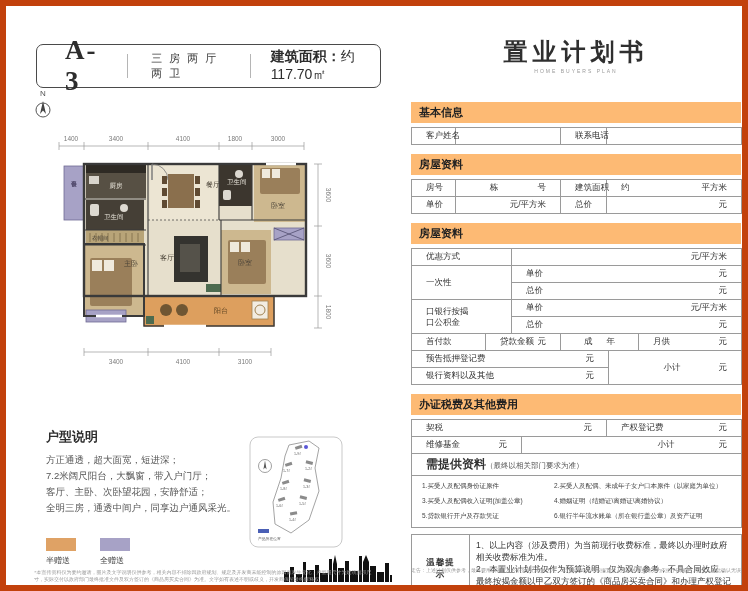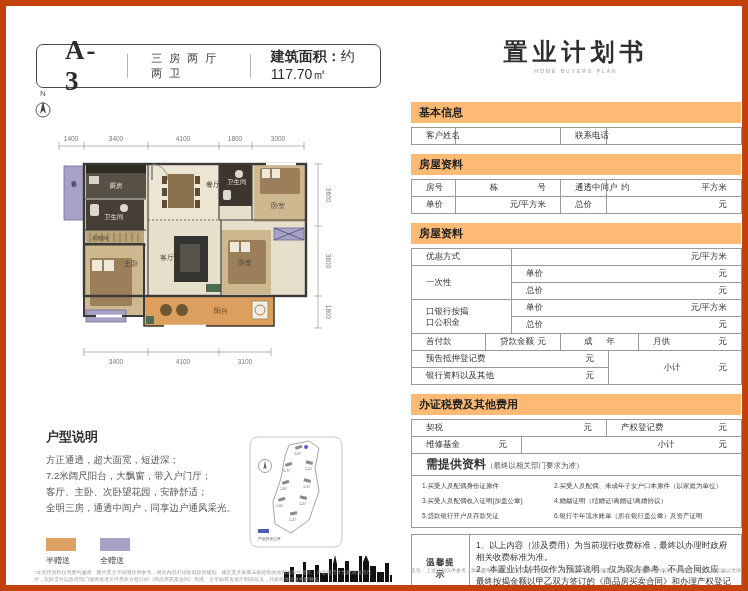--- a/index.html
+++ b/index.html
@@ -349,21 +349,21 @@
           <tr>
         <td class="lab">房号</td>
         <td>
               <div class="flexc">
                 <span></span>
                 <span>栋</span>
                 <span></span>
                 <span>号</span>
               </div>
             </td>
-        <td class="lab">通透中间户</td>
+        <td class="lab">建筑面积</td>
         <td>
               <div class="flexc">
                 <span>约</span>
                 <span>平方米</span>
               </div>
             </td>
       </tr>
       <tr>
         <td class="lab">单价</td>
         <td class="rt">元/平方米</td>

